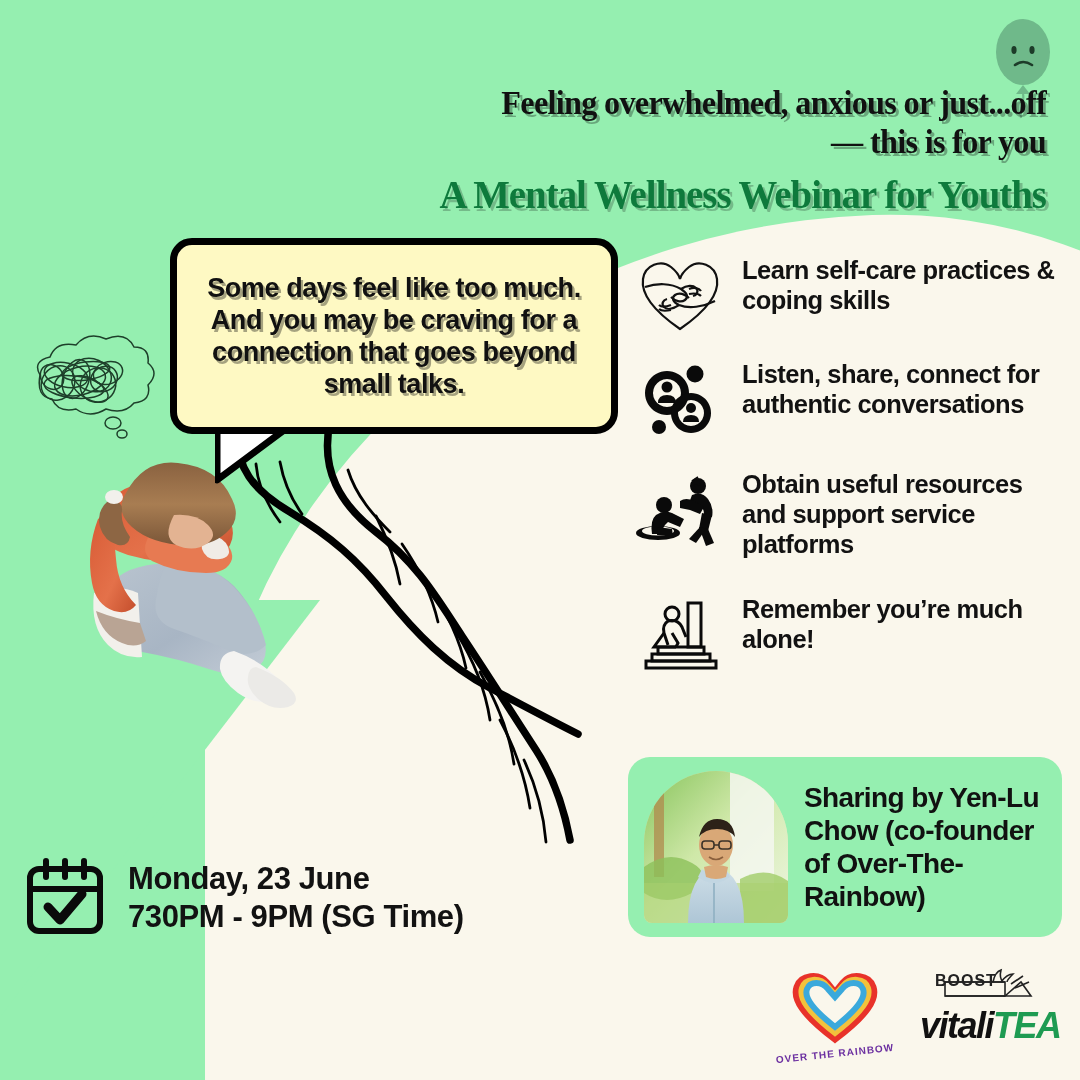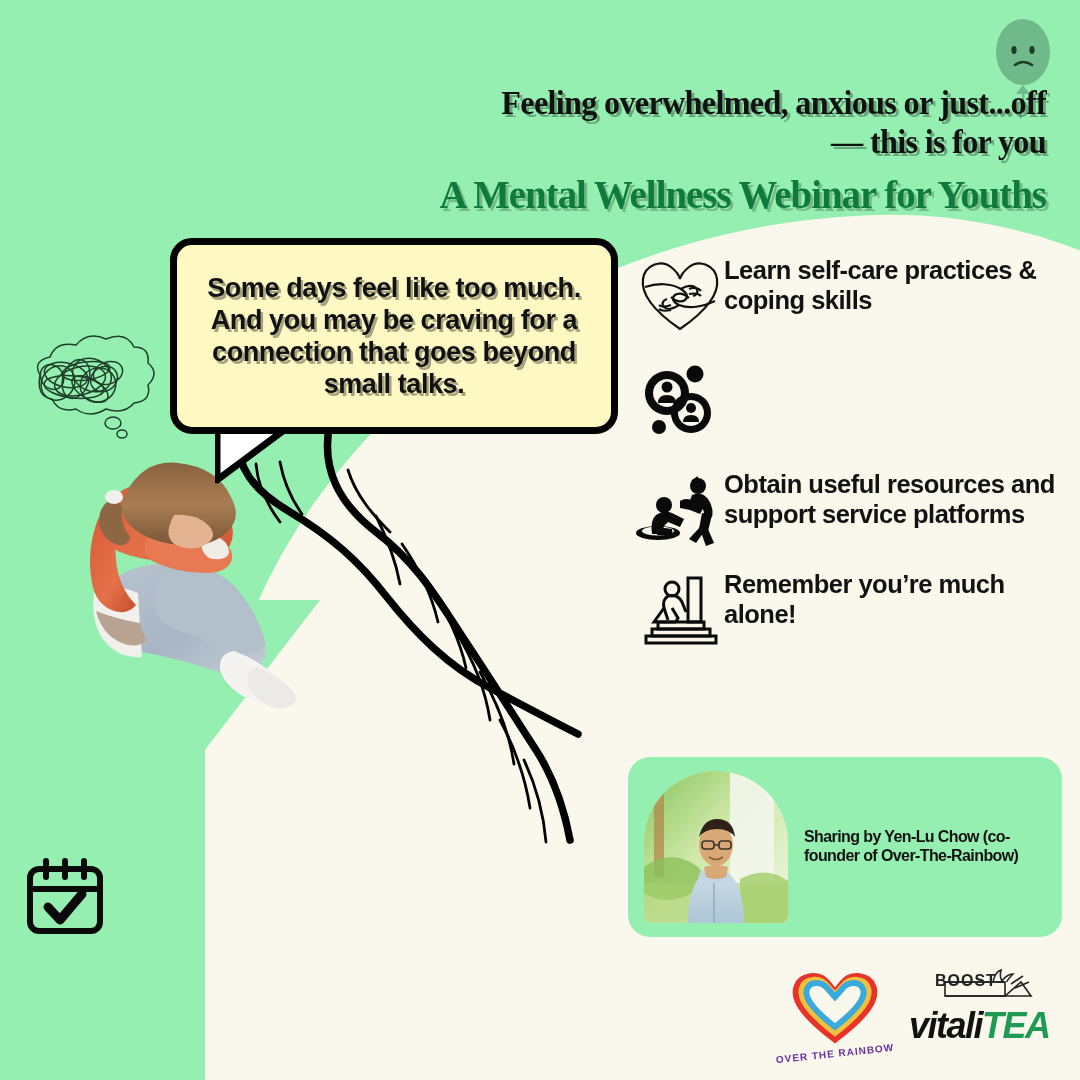--- a/index.html
+++ b/index.html
@@ -119,38 +119,39 @@
   
   .benefits{
     position:absolute;
     left:636px; top:252px;
     width:430px;
     z-index:20;
   }
   .benefit{
     display:flex;
     align-items:flex-start;
+    gap:18px;
     margin-bottom:18px;
   }
   .benefit .bicon{
     flex:0 0 88px;
     width:88px; height:88px;
     display:flex; align-items:center; justify-content:center;
   }
   .benefit .btext{
     font-weight:800;
     font-size:25.5px;
     line-height:1.17;
     color:#121212;
     letter-spacing:-0.5px;
     padding-top:4px;
   }
   .b1{ margin-bottom:16px; }
   .b2{ margin-bottom:22px; }
-  .b3{ margin-bottom:12px; }
+  .b3{ margin-bottom:32px; }
 
   
   .speaker-card{
     position:absolute;
     left:628px; top:757px;
     width:434px; height:180px;
     background:#95EFB0;
     border-radius:22px;
     z-index:20;
     display:flex; align-items:center;
@@ -160,21 +161,21 @@
   .speaker-photo{
     flex:0 0 144px;
     width:144px; height:152px;
     border-radius:72px 72px 8px 8px;
     overflow:hidden;
     position:relative;
     background:#cfe8b8;
   }
   .speaker-text{
     font-weight:800;
-    font-size:16px;
+    font-size:28px;
     line-height:1.18;
     color:#111;
     letter-spacing:-0.6px;
   }
 
   
   .detail-row{
     position:absolute;
     display:flex; align-items:center; gap:22px;
     z-index:20;
@@ -202,21 +203,21 @@
   .otr-logo{ width:120px; height:100px; position:relative; }
   .otr-word{
     position:absolute; left:0; bottom:2px;
     width:120px; text-align:center;
     font-size:10px; font-weight:900;
     color:#6B2FA0; letter-spacing:1px;
     transform:rotate(-6deg);
   }
   .vt-logo{ width:150px; height:86px; position:relative; }
   .vt-word{
-    position:absolute; left:0; bottom:10px; width:150px;
+    position:absolute; left:11px; bottom:10px; width:150px;
     font-size:36px; font-weight:900; font-style:italic;
     letter-spacing:-1.5px; line-height:1;
   }
   .vt-a{ color:#111; }
   .vt-b{ color:#1E9B52; }
   .vt-boost{
     position:absolute; left:26px; top:4px;
     font-size:16px; font-weight:900; color:#222;
     letter-spacing:1px;
   }
@@ -372,20 +373,21 @@
             <circle cx="28" cy="26" r="5.5"></circle>
             <path d="M19 42 q0 -8 9 -8 q9 0 9 8 z"></path>
             <path d="M52 32 a20 20 0 1 0 0.01 0 z M52 39 a13 13 0 1 1 -0.01 0 z"></path>
             <circle cx="52" cy="47" r="5"></circle>
             <path d="M44 61 q0 -7 8 -7 q8 0 8 7 z"></path>
             <circle cx="56" cy="13" r="8.5"></circle>
             <circle cx="20" cy="66" r="7"></circle>
           </g>
         </svg>
       </div>
+      <div class="btext">Listen, share, connect for authentic conversations</div>
     </div>
 
     <div class="benefit b3">
       <div class="bicon">
         <svg width="88" height="78" viewBox="0 0 88 78">
           <g fill="#0a0a0a">
             <ellipse cx="22" cy="62" rx="22" ry="7"></ellipse>
             <ellipse cx="22" cy="60" rx="16" ry="4.5" fill="#FAF7EC"></ellipse>
             <circle cx="28" cy="34" r="8"></circle>
             <path d="M20 44 q8 -6 16 -2 l12 6 l-4 8 l-12 -5 q-6 5 -6 12 l-10 0 q-2 -14 4 -19 z"></path>
@@ -465,20 +467,24 @@
     <div class="detail-icon">
       <svg width="82" height="82" viewBox="0 0 82 82">
         <g fill="none" stroke="#0a0a0a" stroke-width="6" stroke-linecap="round">
           <rect x="6" y="14" width="70" height="62" rx="9"></rect>
           <path d="M6 34 h70"></path>
           <path d="M22 6 v16 M41 6 v16 M60 6 v16"></path>
           <path d="M24 52 l12 13 l22 -26" stroke-width="9" stroke-linejoin="round"></path>
         </g>
       </svg>
     </div>
+    <div class="detail-text">
+      <div>Monday, 23 June</div>
+      <div>730PM - 9PM (SG Time)</div>
+    </div>
   </div>
 
 
   <div class="logos">
     <div class="otr-logo">
       <svg width="120" height="86" viewBox="0 0 120 86">
         <g fill="none" stroke-width="7" stroke-linecap="round">
           <path d="M60 78 C 28 54, 18 38, 22 26 C 26 14, 44 12, 52 22 L60 32 L68 22 C 76 12, 94 14, 98 26 C 102 38, 92 54, 60 78 Z" stroke="#E8322A"></path>
           <path d="M60 72 C 32 50, 24 37, 27 27 C 30 17, 45 16, 52 25 L60 34 L68 25 C 75 16, 90 17, 93 27 C 96 37, 88 50, 60 72 Z" stroke="#F2C23C" stroke-width="6"></path>
           <path d="M60 66 C 36 47, 29 36, 32 28 C 35 20, 47 20, 53 28 L60 36 L67 28 C 73 20, 85 20, 88 28 C 91 36, 84 47, 60 66 Z" stroke="#3AA9DC" stroke-width="6"></path>

